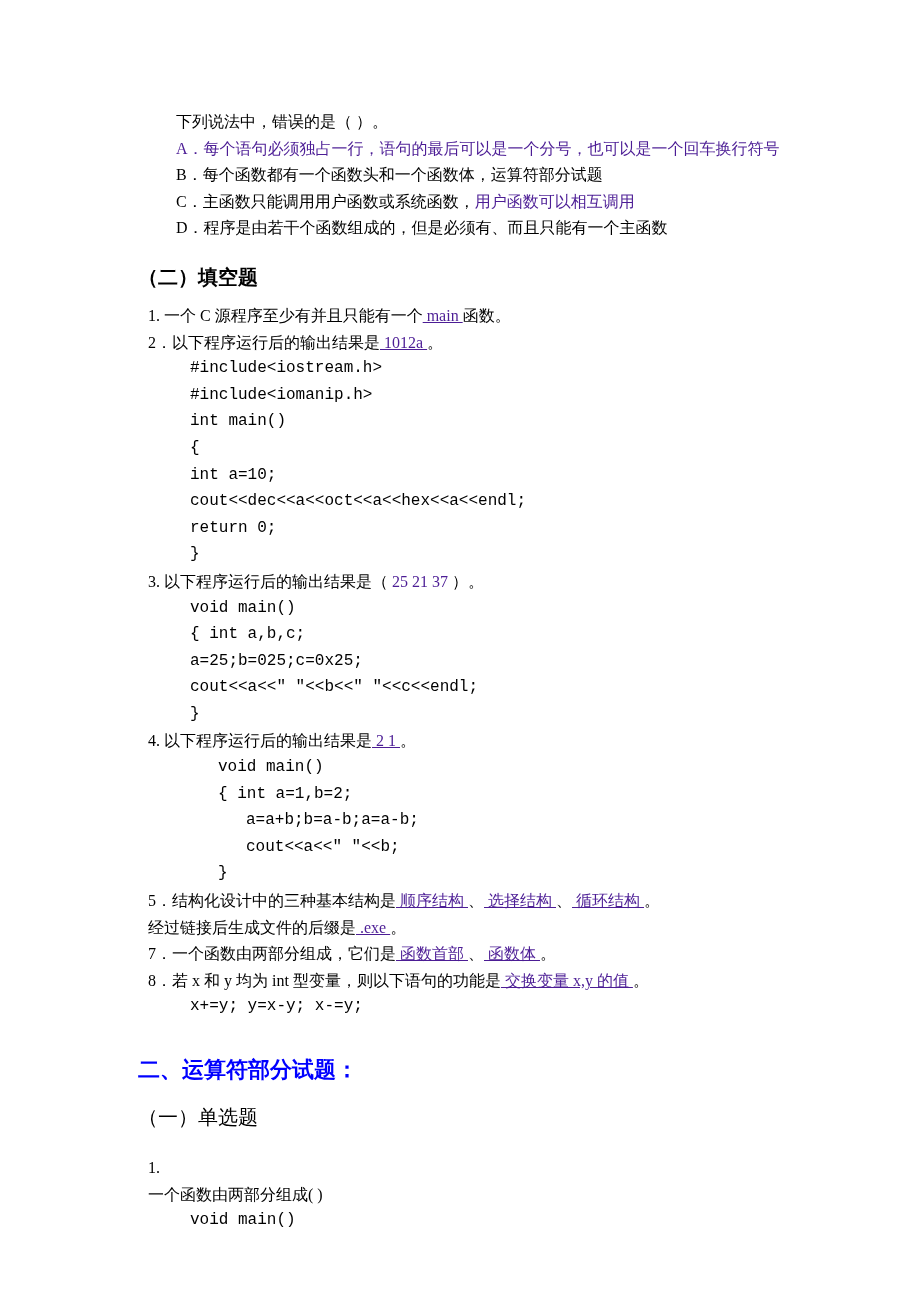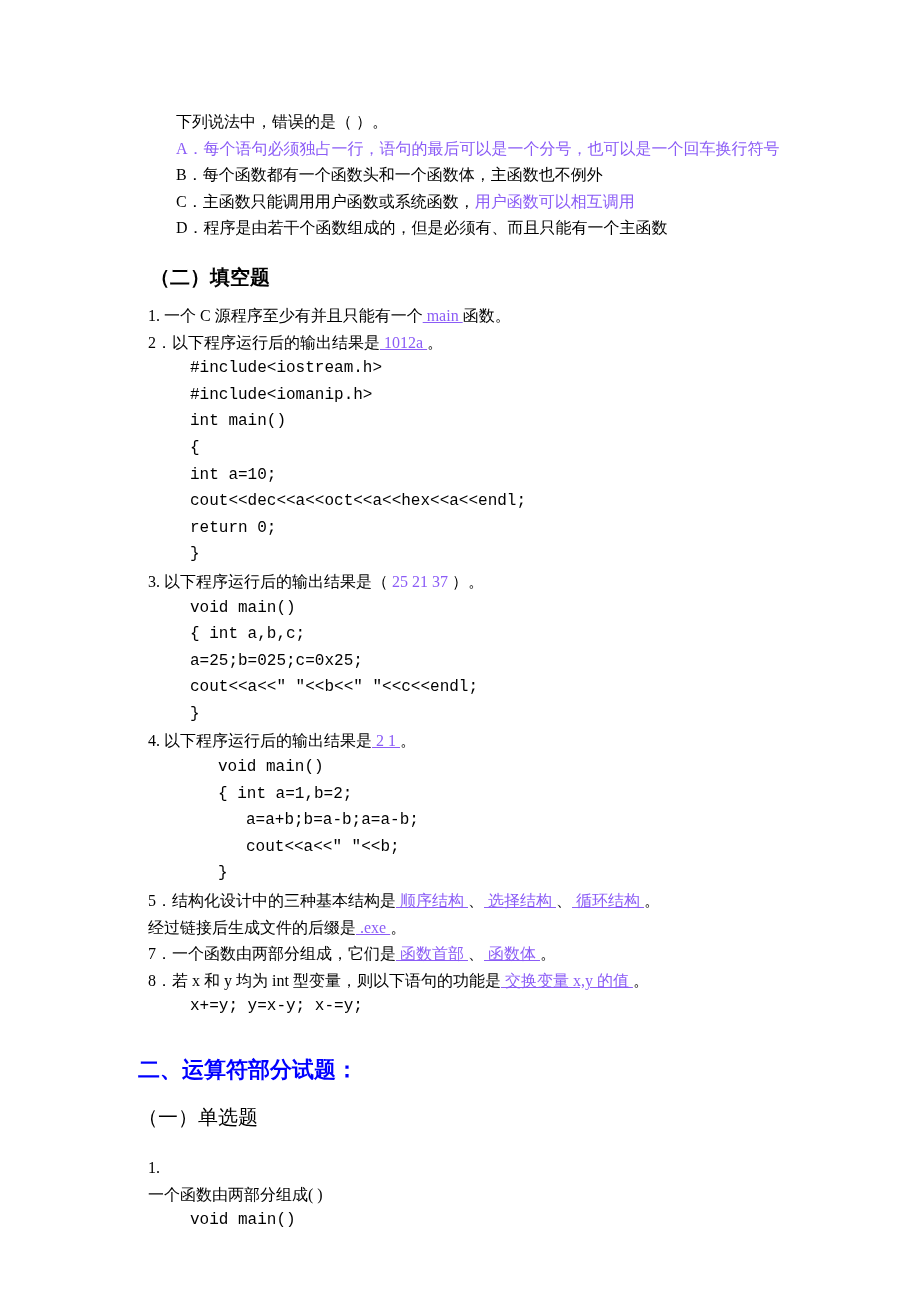--- a/index.html
+++ b/index.html
@@ -14,23 +14,23 @@
   .page {
     width: 920px;
     min-height: 1302px;
     box-sizing: border-box;
     padding: 108px 100px 60px 138px;
   }
   .section-heading {
     font-size: 20px;
     font-weight: bold;
     font-family: "SimHei", "黑体", sans-serif;
-    margin: 20px 0 10px 12px;
+    margin: 20px 0 10px 0;
   }
-  .red { color: #8b5cf6; }
+  .red { color: #4c1d95; }
   .underline { text-decoration: underline; }
   .indent-1 { padding-left: 28px; }
   .indent-2 { padding-left: 42px; }
   .indent-3 { padding-left: 70px; }
   .indent-4 { padding-left: 98px; }
   .mono { font-family: "Courier New", "NSimSun", monospace; }
   .line { margin: 1px 10px; }
   .big-heading {
     font-size: 22px;
     font-weight: bold;
@@ -45,21 +45,21 @@
     margin: 14px 0 22px 0;
   }
 </style>
 </head>
 <body>
 
 <div class="page">
 
   <div class="line indent-1">下列说法中，错误的是（  ）。</div>
   <div class="line indent-1 red">A．每个语句必须独占一行，语句的最后可以是一个分号，也可以是一个回车换行符号</div>
-  <div class="line indent-1">B．每个函数都有一个函数头和一个函数体，主函数也不例外</div>
+  <div class="line indent-1">B．每个函数都有一个函数头和一个函数体，运算符部分试题</div>
   <div class="line indent-1">
     <span>C．主函数只能调用用户函数或系统函数，</span><span class="red">用户函数可以相互调用</span>
   </div>
   <div class="line indent-1">D．程序是由若干个函数组成的，但是必须有、而且只能有一个主函数</div>
 
   <div class="section-heading">（二）填空题</div>
 
   <div class="line">
     <span>1. 一个 C 源程序至少有并且只能有一个</span><span class="red underline">   main     </span><span>函数。</span>
   </div>

